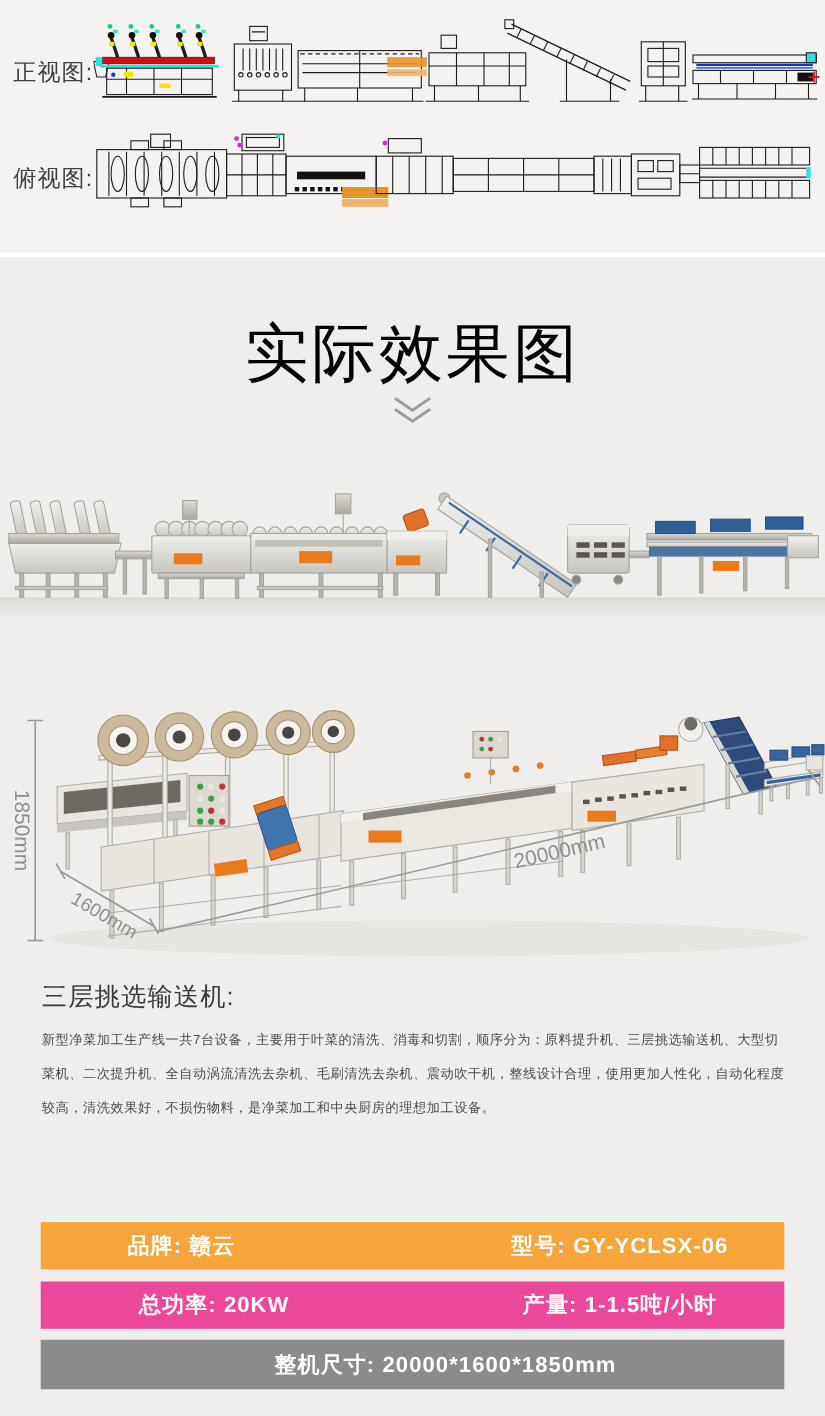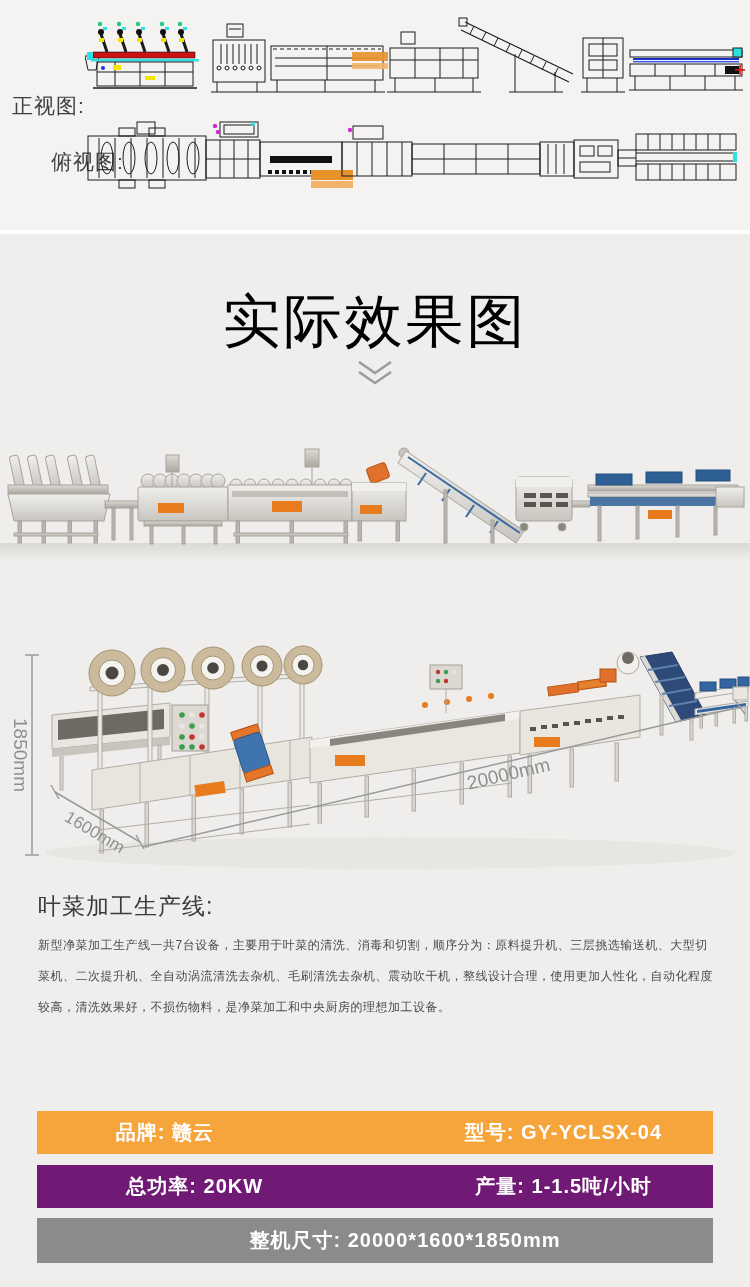--- a/index.html
+++ b/index.html
@@ -18,33 +18,33 @@
   
   .sec-info{left:0;top:880px;width:750px;height:407px;background:#efeeec;}
   .info-heading{left:38px;top:891px;font-size:23px;color:#3a3a3a;letter-spacing:1px;}
   .info-desc{left:38px;top:930px;width:676px;font-size:12px;line-height:31px;
     color:#4b4b4b;letter-spacing:.5px;}
   .spec-row{left:37px;width:676px;display:flex;align-items:center;
     color:#ffffff;font-size:20px;font-weight:700;letter-spacing:1px;justify-content:center;}
   .spec-row .c1{padding-left:28px;width:377px;box-sizing:border-box;}
   .spec-row .c2{padding-left:0;}
   .row1{top:1111px;height:43px;background:#f6a53c;}
-  .row2{top:1165px;height:43px;background:#701a75;}
+  .row2{top:1165px;height:43px;background:#ec4899;}
   .row3{top:1218px;height:45px;background:#8b8b8b;}
   svg{display:block;}
   svg text{font-family:"Liberation Sans","DejaVu Sans",sans-serif;}
 </style>
 </head>
 <body>
 
 <div class="page">
 
   <div class="abs sec-drawings">
 
-    <span class="abs cad-label" style="left:12px;top:52px;margin-top:40px;">正视图:</span>
+    <span class="abs cad-label" style="left:12px;top:52px;">正视图:</span>
 
     <svg class="abs" style="left:85px;top:8px;" width="660" height="95" viewBox="0 0 660 95">
       <g stroke="#1c1c1c" stroke-width="1" fill="none">
 
         <polygon points="0,48 14,48 11,62 3,62"></polygon>
         <rect x="8" y="44" width="102" height="6" fill="#cc1111" stroke-width="0.6"></rect>
         <rect x="6" y="51" width="108" height="2.5" fill="#2ee0e0" stroke="none"></rect>
         <rect x="2" y="44" width="6" height="8" fill="#2ee0e0" stroke="none"></rect>
         <g stroke-width="3">
           <line x1="22" y1="44" x2="16" y2="26"></line>
@@ -170,21 +170,21 @@
         <line x1="620" y1="68" x2="620" y2="82"></line>
           <line x1="650" y1="68" x2="650" y2="82"></line>
         <line x1="544" y1="82" x2="658" y2="82"></line>
         <rect x="648" y="40" width="9" height="9" fill="#2ee0e0"></rect>
         <rect x="640" y="58" width="14" height="8" fill="#111" stroke="none"></rect>
         <line x1="650" y1="62" x2="660" y2="62" stroke="#dd1111" stroke-width="1.6"></line>
         <line x1="655" y1="57" x2="655" y2="67" stroke="#dd1111" stroke-width="1.6"></line>
       </g>
     </svg>
 
-    <span class="abs cad-label" style="left:12px;top:148px;margin-left:39px;">俯视图:</span>
+    <span class="abs cad-label" style="left:12px;top:148px;">俯视图:</span>
 
     <svg class="abs" style="left:85px;top:120px;" width="660" height="78" viewBox="0 0 660 78">
       <g stroke="#1c1c1c" stroke-width="1" fill="none">
         <rect x="3" y="16" width="118" height="44"></rect>
         <line x1="14" y1="18" x2="14" y2="58"></line>
           <line x1="30" y1="18" x2="30" y2="58"></line>
         <line x1="46" y1="18" x2="46" y2="58"></line>
           <line x1="62" y1="18" x2="62" y2="58"></line>
         <line x1="78" y1="18" x2="78" y2="58"></line>
           <line x1="94" y1="18" x2="94" y2="58"></line>
@@ -569,27 +569,27 @@
       </g>
       <g fill="#8f8f8f" font-size="19">
         <text transform="translate(14,130) rotate(90)" text-anchor="middle">1850mm</text>
         <text transform="translate(92,212) rotate(30.5)" text-anchor="middle" font-size="17">1600mm</text>
         <text transform="translate(510,155) rotate(-13.2)" text-anchor="middle">20000mm</text>
       </g>
     </svg>
   </div>
 
   <div class="abs sec-info">
-    <div class="abs info-heading" style="top:11px;left:38px;">叶菜加工生产线:</div>
+    <div class="abs info-heading" style="top:11px;left:38px;">三层挑选输送机:</div>
     <div class="abs info-desc" style="top:50px;left:38px;">新型净菜加工生产线一共7台设备，主要用于叶菜的清洗、消毒和切割，顺序分为：原料提升机、三层挑选输送机、大型切菜机、二次提升机、全自动涡流清洗去杂机、毛刷清洗去杂机、震动吹干机，整线设计合理，使用更加人性化，自动化程度较高，清洗效果好，不损伤物料，是净菜加工和中央厨房的理想加工设备。</div>
   </div>
 
   <div class="abs spec-row row1">
     <span class="c1">品牌: 赣云</span>
-    <span class="c2">型号: GY-YCLSX-04</span>
+    <span class="c2">型号: GY-YCLSX-06</span>
   </div>
   <div class="abs spec-row row2">
     <span class="c1">总功率: 20KW</span>
     <span class="c2">产量: 1-1.5吨/小时</span>
   </div>
   <div class="abs spec-row row3">
     <span class="c1" style="width:auto;margin-left:32px;">整机尺寸: 20000*1600*1850mm</span>
   </div>
 
 </div>

